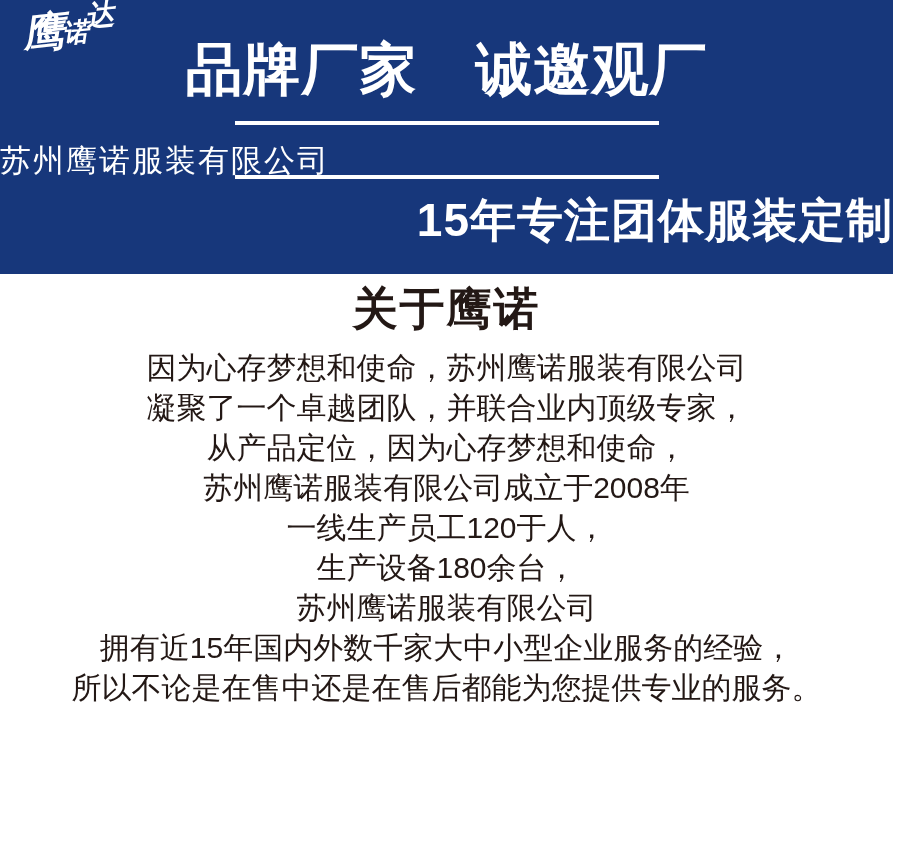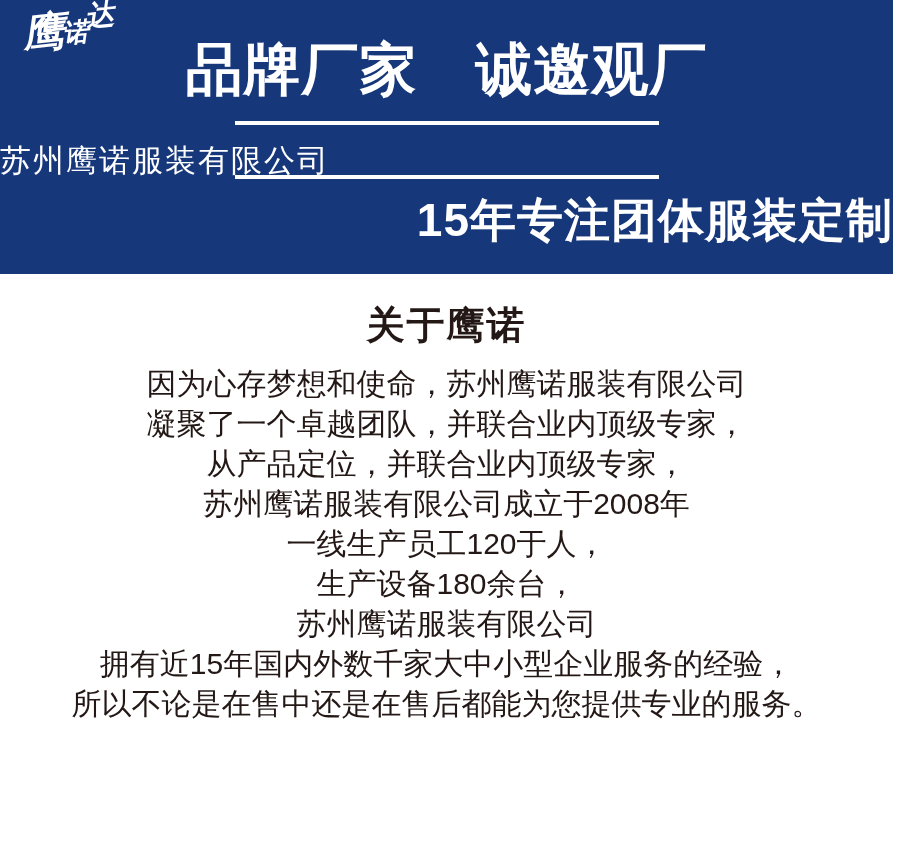--- a/index.html
+++ b/index.html
@@ -91,22 +91,22 @@
 
   
   .about {
     width: 893px;
     text-align: center;
     color: #231815;
   }
 
   .about-heading {
     margin: 0;
-    padding-top: 32px;
-    font-size: 38px;
+    padding-top: 16px;
+    font-size: 45px;
     line-height: 38px;
     font-weight: bold;
     letter-spacing: 2px;
   }
 
   .about-lines {
     margin-top: 20px;
     font-size: 30px;
     line-height: 40px;
     font-weight: 400;
@@ -133,21 +133,21 @@
   <div class="rule rule-bottom"></div>
 
   <div class="subtitle">15年专注团体服装定制</div>
 </div>
 
 <section class="about">
   <h2 class="about-heading">关于鹰诺</h2>
   <div class="about-lines">
       <div class="about-line">因为心存梦想和使命，苏州鹰诺服装有限公司</div>
       <div class="about-line">凝聚了一个卓越团队，并联合业内顶级专家，</div>
-      <div class="about-line">从产品定位，并联合业内顶级专家，</div>
+      <div class="about-line">从产品定位，因为心存梦想和使命，</div>
       <div class="about-line">苏州鹰诺服装有限公司成立于2008年</div>
       <div class="about-line">一线生产员工120于人，</div>
       <div class="about-line">生产设备180余台，</div>
       <div class="about-line">苏州鹰诺服装有限公司</div>
       <div class="about-line">拥有近15年国内外数千家大中小型企业服务的经验，</div>
       <div class="about-line">所以不论是在售中还是在售后都能为您提供专业的服务。</div>
     </div>
 </section>
 
 </body></html>

